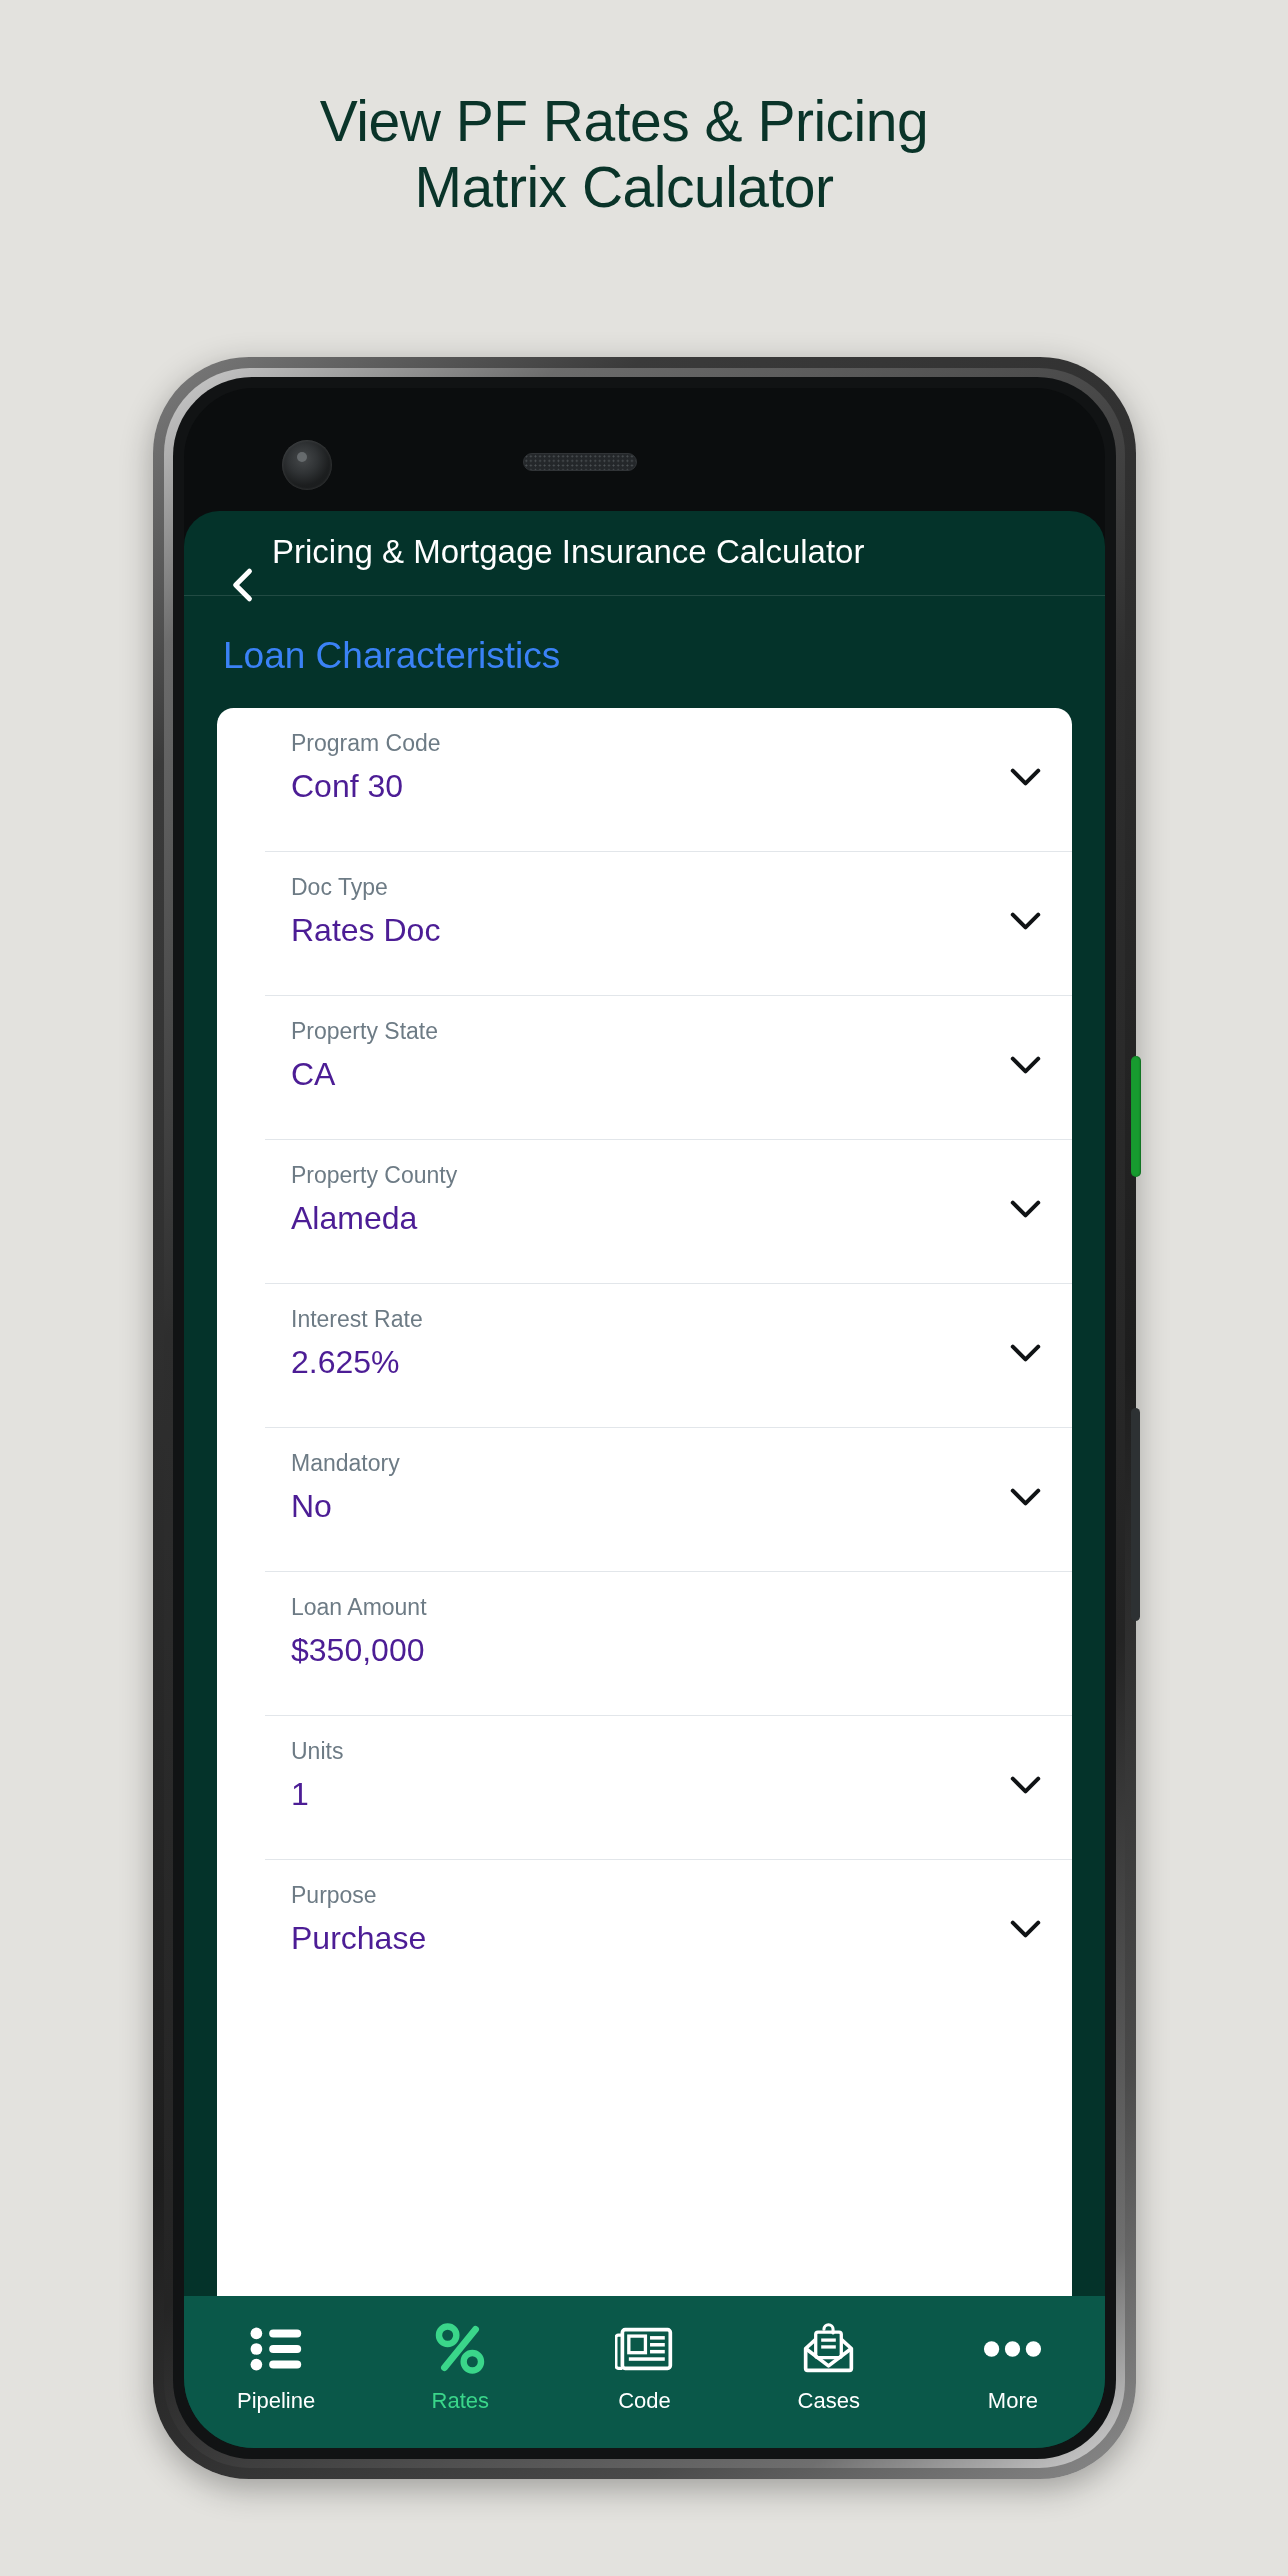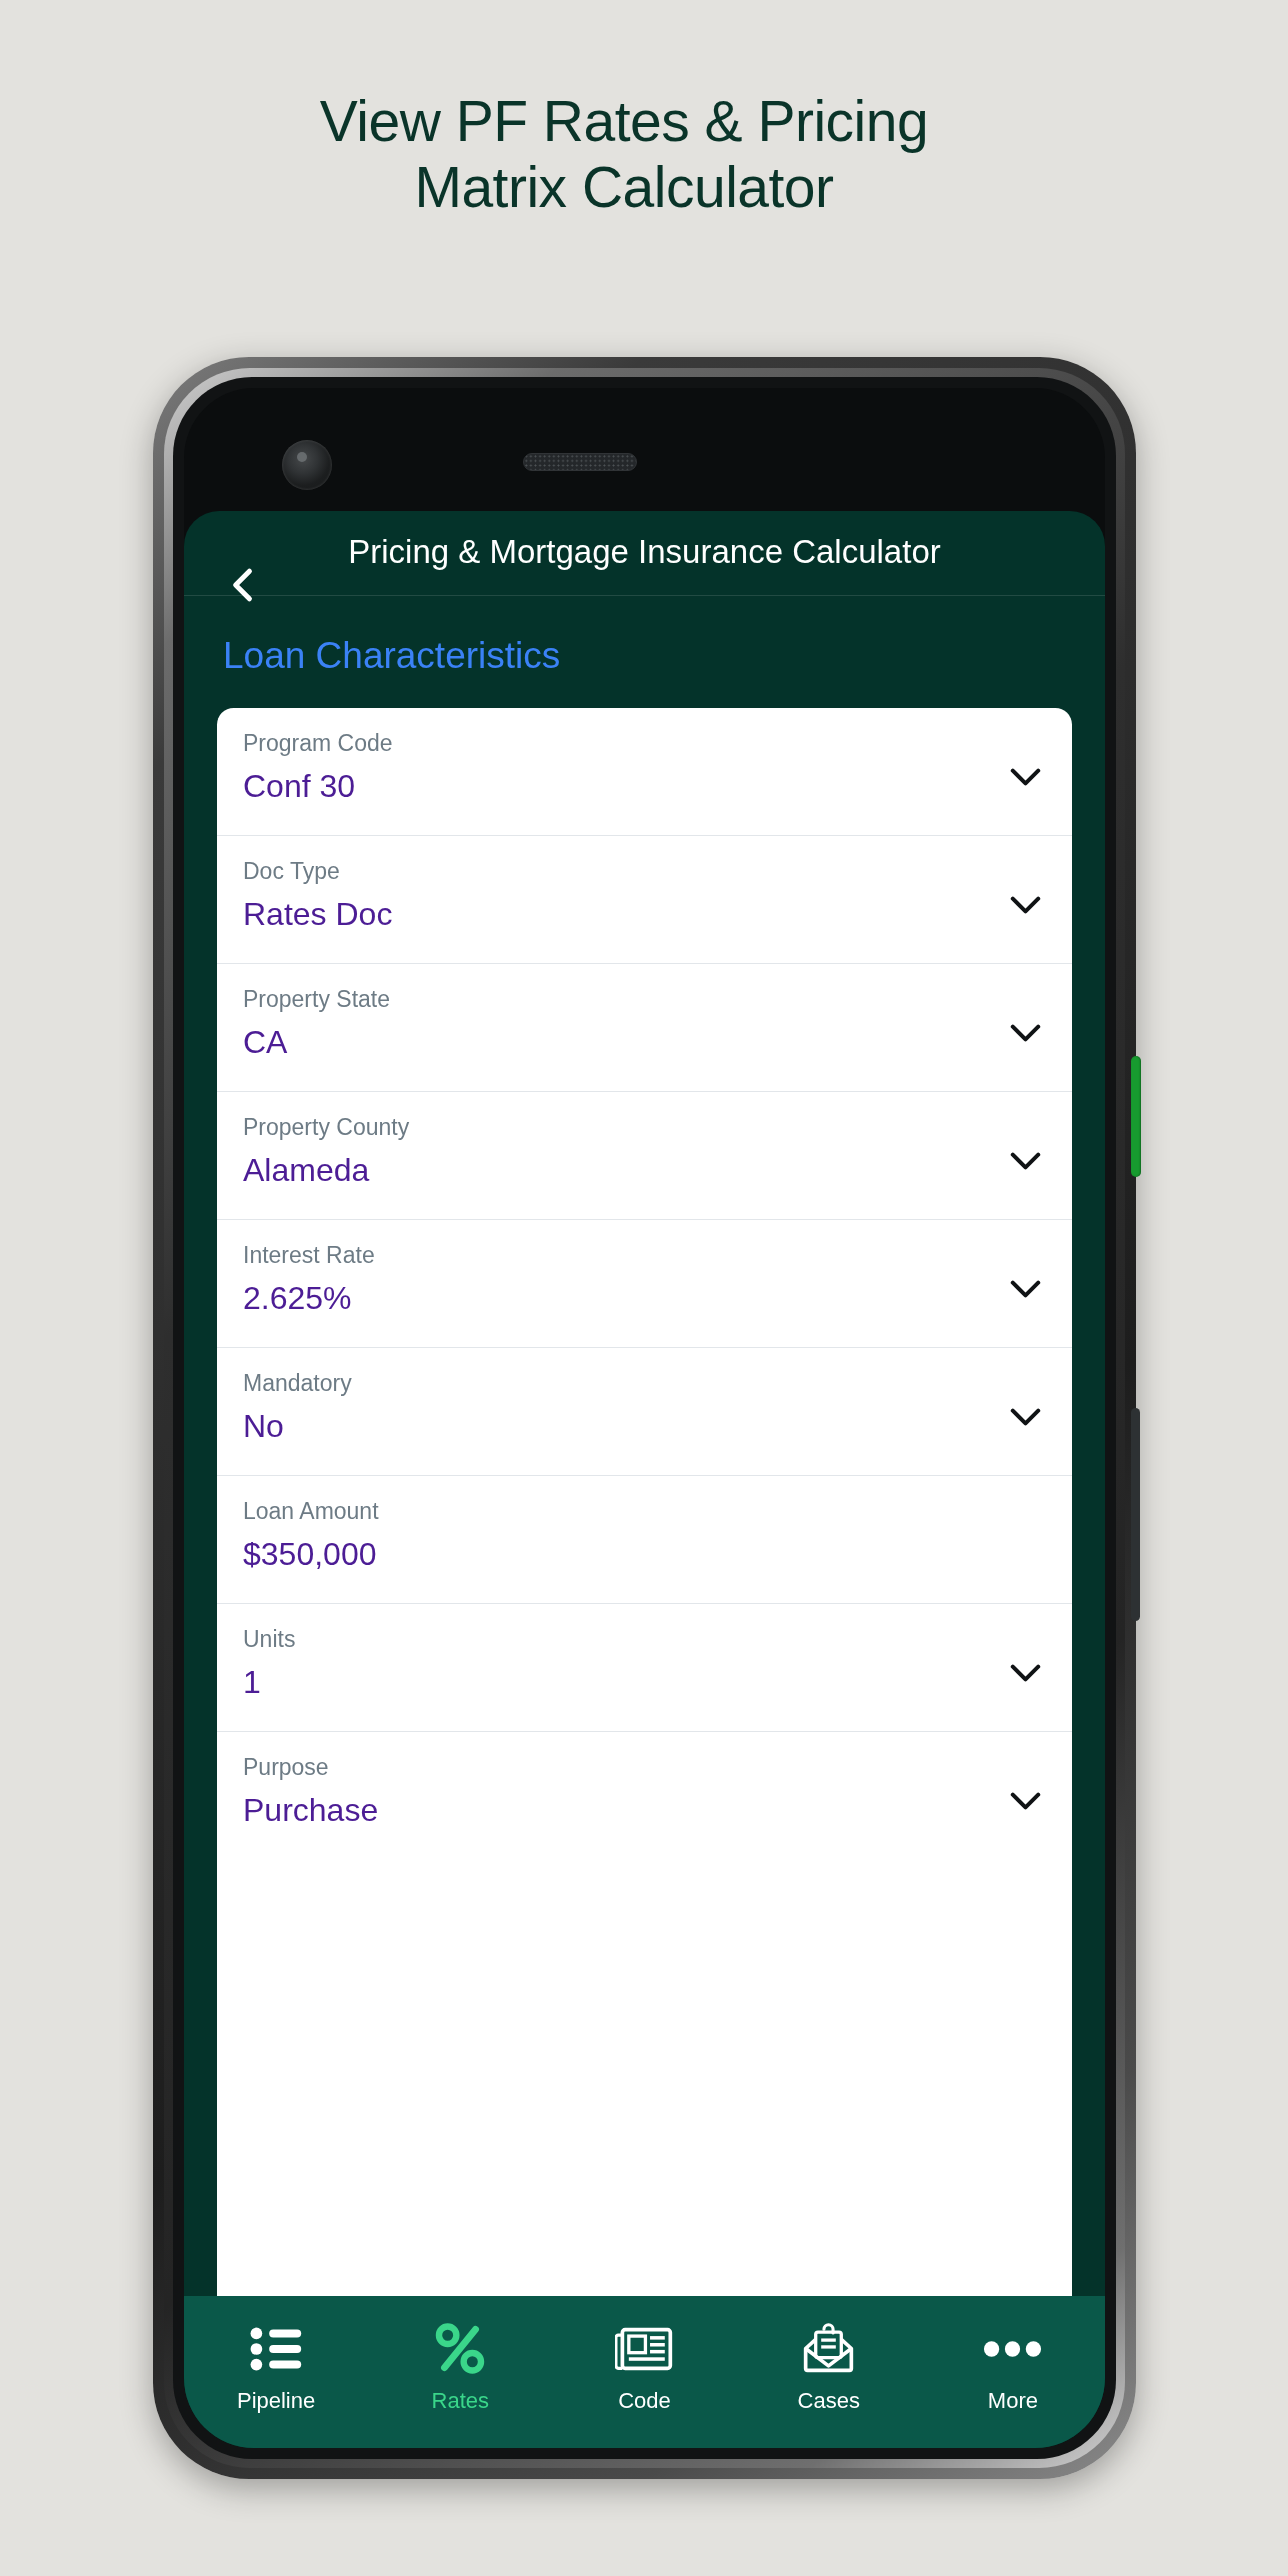--- a/index.html
+++ b/index.html
@@ -120,21 +120,20 @@
     left: 37px;
     top: 52px;
     width: 44px; height: 44px;
     cursor: pointer;
   }
   .back-btn svg { display: block; }
   .app-title {
     color: #ffffff;
     font-size: 33px;
     line-height: 1.26;
-    text-align: center;
     font-weight: 400;
   }
 
   
   .section-title {
     flex: 0 0 auto;
     color: #3b82f6;
     font-size: 37px;
     font-weight: 400;
     padding: 39px 0 31px 39px;
@@ -144,24 +143,25 @@
   .form-card {
     flex: 1 1 auto;
     margin: 0 33px 0 33px;
     background: #ffffff;
     border-top-left-radius: 16.6px;
     border-top-right-radius: 16.6px;
     overflow: hidden;
   }
   .field {
     position: relative;
-    height: 128px;
+    height: 144px;
     padding: 24px 48px 0 26px;
     border-bottom: 0.9px solid #e2e6ea;
     cursor: pointer;
+    margin-left: 48px;
   }
   .field:last-child { border-bottom: none; }
   .field-label {
     color: #6d7b85;
     font-size: 23px;
     line-height: 1;
     font-weight: 400;
   }
   .field-value {
     margin-top: 15.6px;

